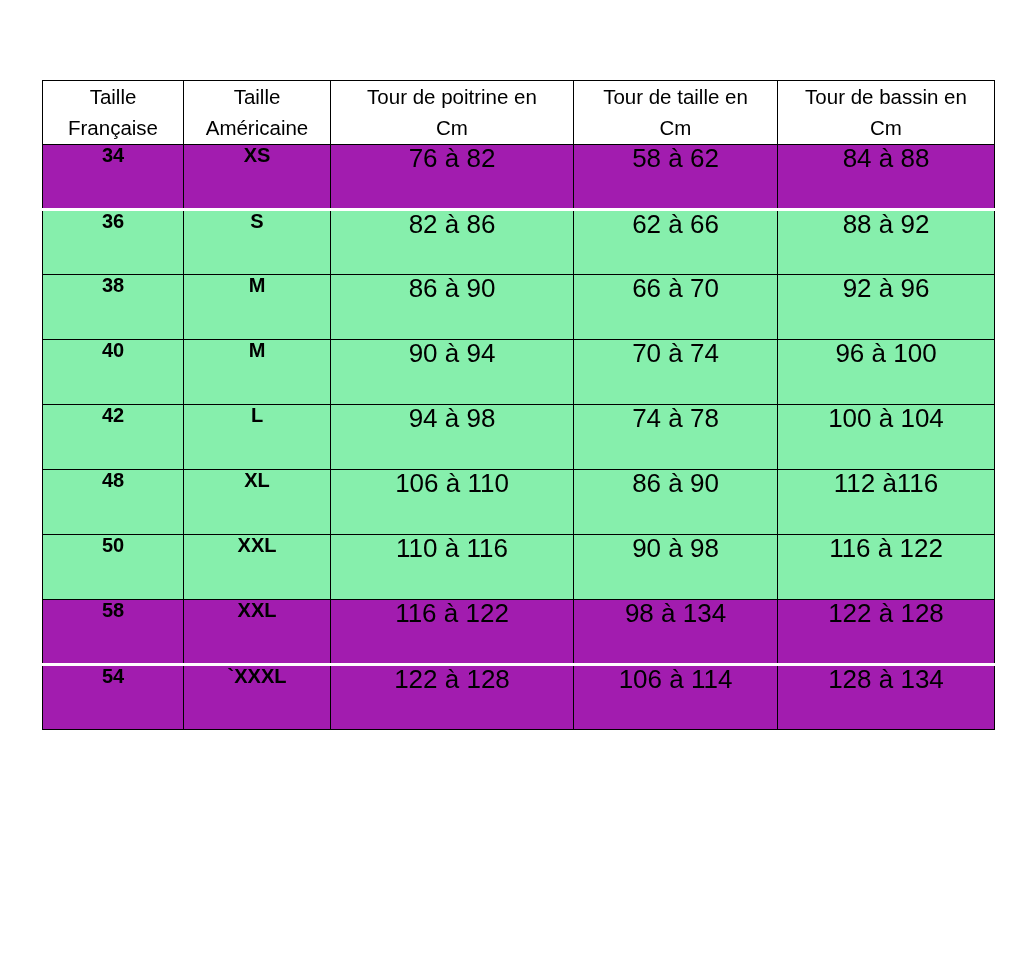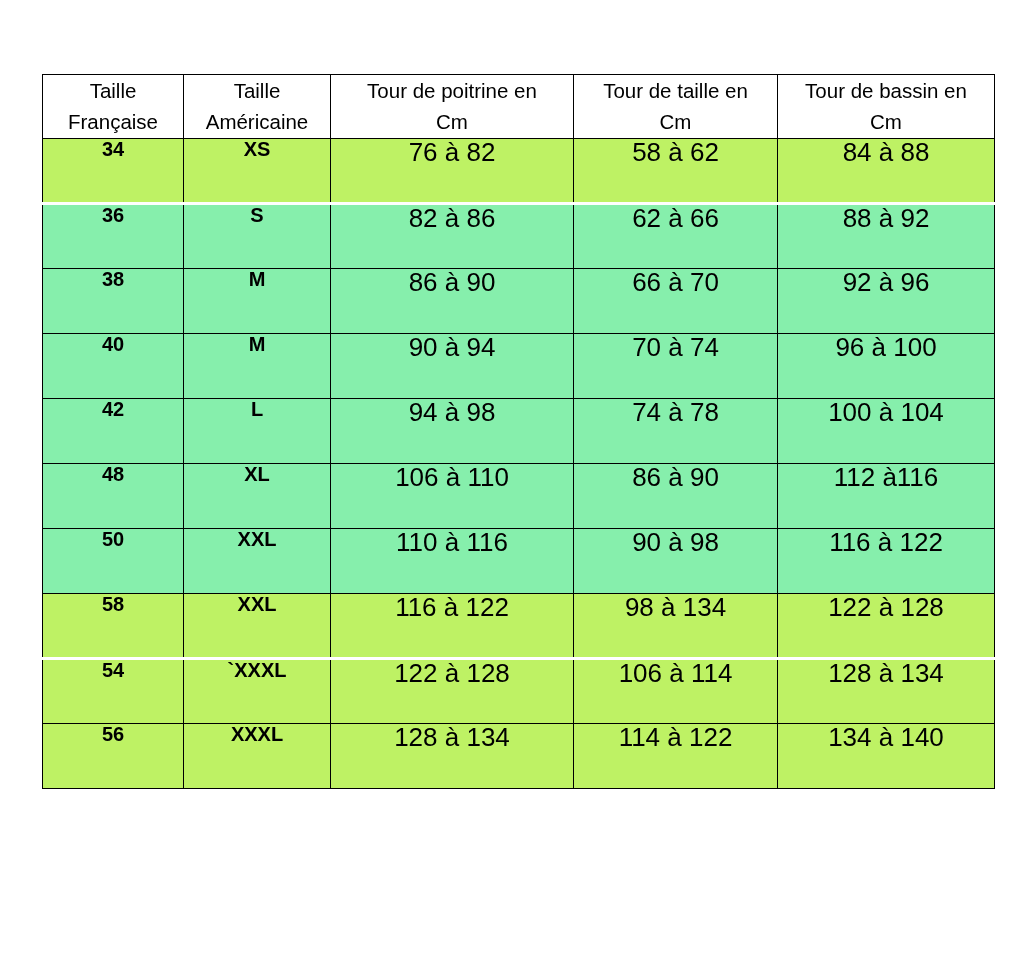--- a/index.html
+++ b/index.html
@@ -11,21 +11,21 @@
     width: 1034px;
     height: 976px;
     font-family: "Liberation Sans", sans-serif;
     position: relative;
     overflow: hidden;
   }
 
   .sheet {
     position: absolute;
     left: 42px;
-    top: 74px;
+    top: 80px;
     width: 876px;
   }
 
   table.size-table {
     border-collapse: collapse;
     table-layout: fixed;
     width: 952px;
     background: #ffffff;
   }
 
@@ -66,21 +66,21 @@
     padding-top: 9px;
     box-sizing: border-box;
   }
 
   tbody td.size-col {
     font-weight: bold;
     font-size: 20px;
   }
 
   
-  tr.fill-red  > td { background: #bef264; }
+  tr.fill-red  > td { background: #a21caf; }
   tr.fill-green > td { background: #86efac; }
 
   
   tr.gap-below > td {
     border-bottom: 3px solid #ffffff;
   }
   tr.gap-above > td {
     border-top: 1px solid #000000;
   }
 </style>
@@ -177,22 +177,15 @@
           <td>98 à 134</td>
           <td>122 à 128</td>
         </tr>
         <tr class="fill-red">
           <td class="size-col">54</td>
           <td class="size-col">`XXXL</td>
           <td>122 à 128</td>
           <td>106 à 114</td>
           <td>128 à 134</td>
         </tr>
-        <tr class="fill-red">
-          <td class="size-col">56</td>
-          <td class="size-col">XXXL</td>
-          <td>128 à 134</td>
-          <td>114 à 122</td>
-          <td>134 à 140</td>
-        </tr>
       </tbody>
   </table>
 </div>
 
 </body></html>

